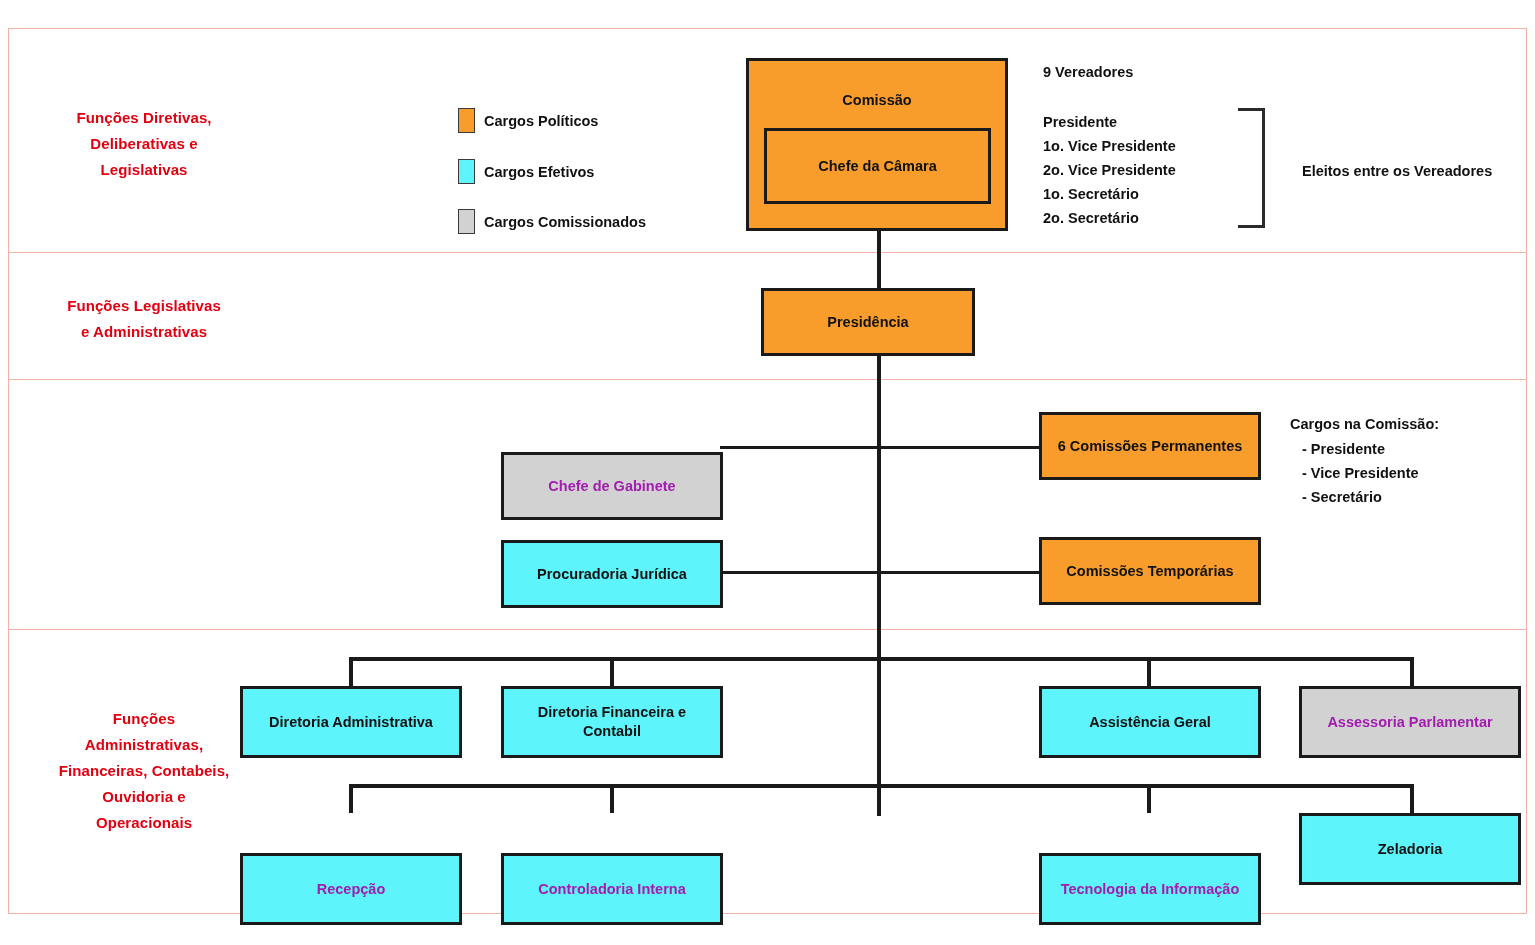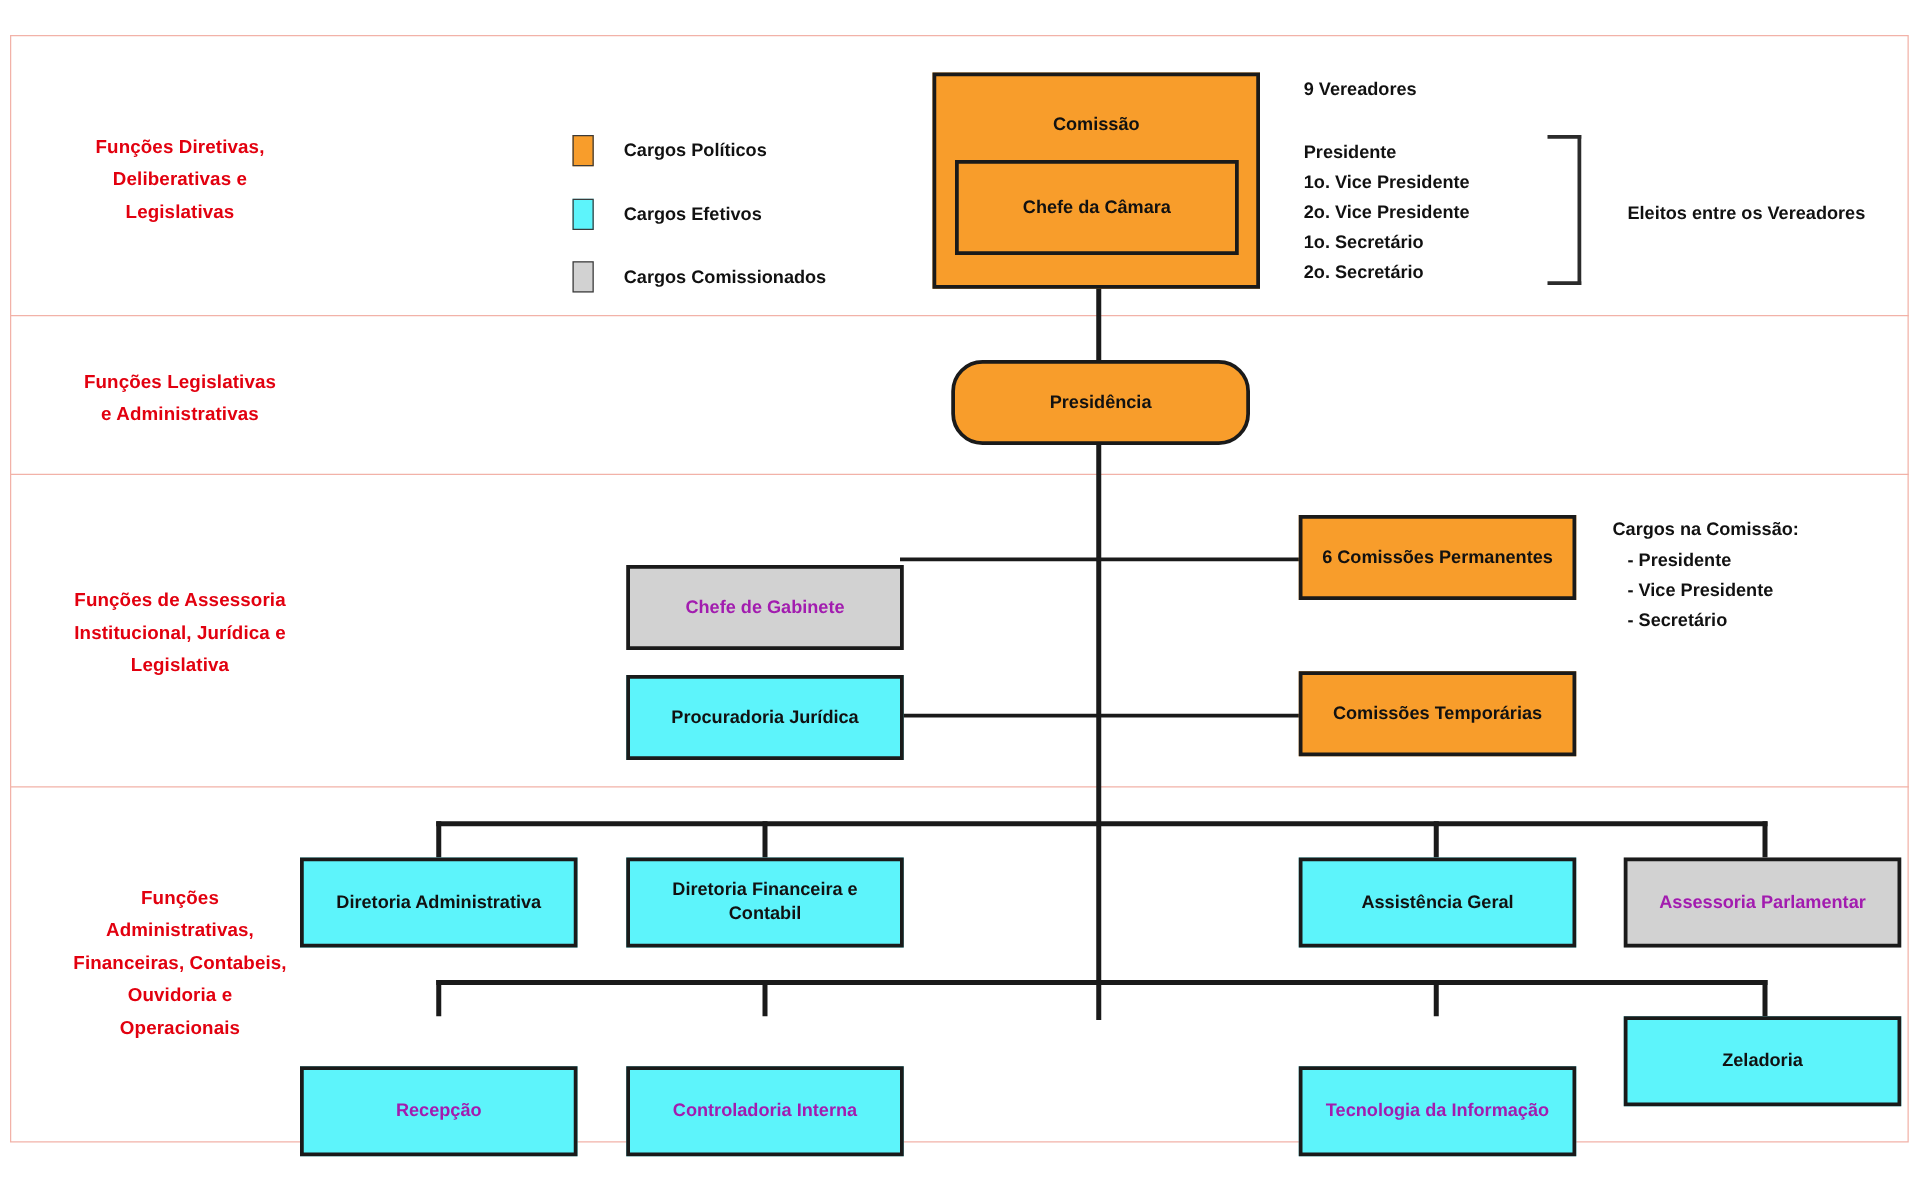--- a/index.html
+++ b/index.html
@@ -42,21 +42,21 @@
     font-size: 15px;
     line-height: 26px;
     text-align: center;
     letter-spacing: .1px;
   }
   
   .legend-row {
     position: absolute;
     display: flex;
     align-items: center;
-    gap: 24px;
+    gap: 9px;
   }
   .legend-swatch {
     width: 17px;
     height: 25px;
     border: 1px solid #3a3a3a;
     box-sizing: border-box;
   }
   .legend-text {
     font-size: 14.5px;
     font-weight: bold;
@@ -137,25 +137,20 @@
 
   <div class="band-label" style="left:14px; top:105px; width:260px;">
     <div style="white-space:pre-line;">Funções Diretivas,
 Deliberativas e
 Legislativas</div>
   </div>
   <div class="band-label" style="left:14px; top:293px; width:260px;">
     <div style="white-space:pre-line;">Funções Legislativas
 e Administrativas</div>
   </div>
-  <div class="band-label" style="left:14px; top:468px; width:260px;">
-    <div style="white-space:pre-line;">Funções de Assessoria
-Institucional, Jurídica e
-Legislativa</div>
-  </div>
   <div class="band-label" style="left:14px; top:706px; width:260px;">
     <div style="white-space:pre-line;">Funções
 Administrativas,
 Financeiras, Contabeis,
 Ouvidoria e
 Operacionais</div>
   </div>
 
   <div class="legend-row" style="left:458px; top:108px;">
     <span class="legend-swatch" style="background:#f89d2b;"></span>
@@ -190,21 +185,21 @@
   <div class="line-v" style="left:1147px; top:784px; height:29px;"></div>
   <div class="line-v" style="left:1410px; top:784px; height:29px;"></div>
 
   <div class="node orange" style="left:746px; top:58px; width:262px; height:173px; align-items:flex-start; padding-top:30px;">
     <span>Comissão</span>
   </div>
   <div class="node orange inner" style="left:764px; top:128px; width:227px; height:76px;">
     <span>Chefe da Câmara</span>
   </div>
 
-  <div class="node orange" style="left:761px; top:288px; width:239px; height:68px;border-radius:25px;">
+  <div class="node orange" style="left:761px; top:288px; width:214px; height:68px;">
     <span>Presidência</span>
   </div>
 
   <div class="node gray red-text" style="left:501px; top:412px; width:222px; height:68px;">
     <span>Chefe de Gabinete</span>
   </div>
   <div class="node orange" style="left:1039px; top:412px; width:222px; height:68px;">
     <span>6 Comissões Permanentes</span>
   </div>
   <div class="node cyan" style="left:501px; top:540px; width:222px; height:68px;">

